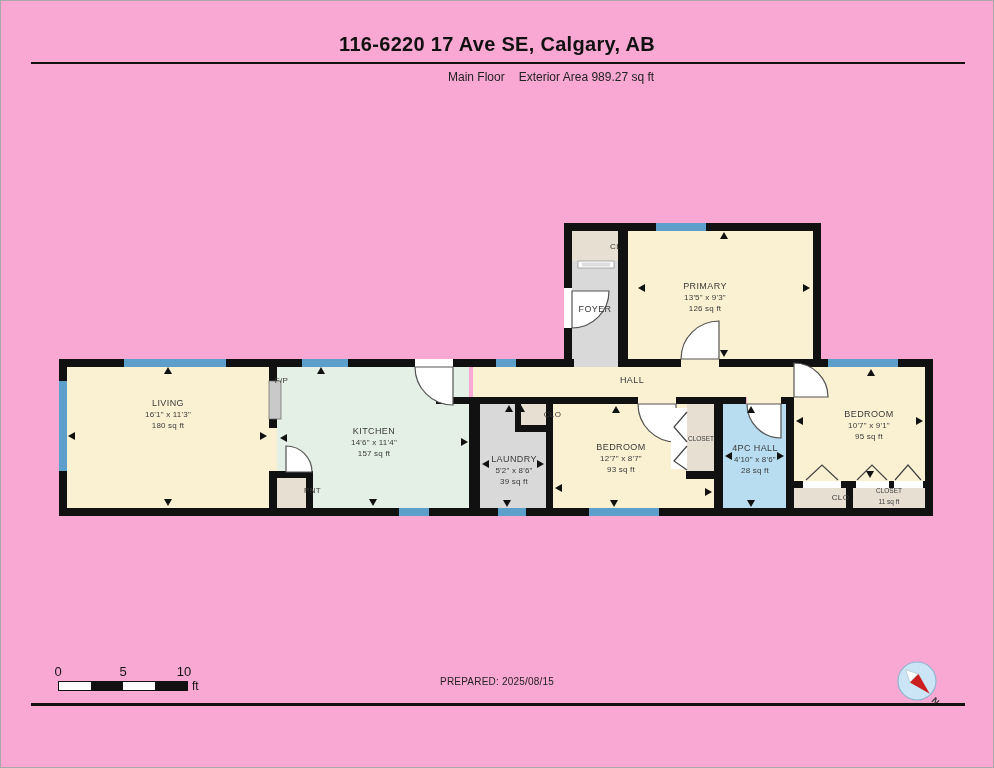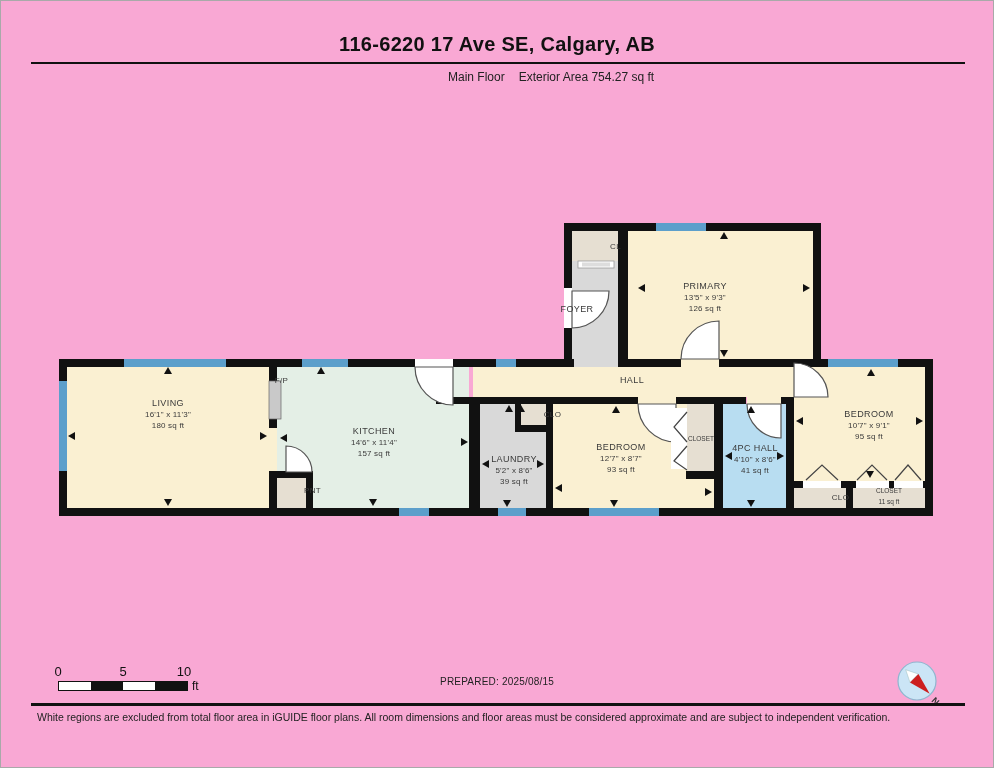--- a/index.html
+++ b/index.html
@@ -26,21 +26,21 @@
 </style>
 </head>
 <body>
 
 <div id="page">
 
   <div class="title">116-6220 17 Ave SE, Calgary, AB</div>
   <div class="title-rule"></div>
   <div class="subtitle">
     <span class="floor">Main Floor</span>
-    <span class="area">Exterior Area 754.27 sq ft</span>
+    <span class="area">Exterior Area 989.27 sq ft</span>
   </div>
 
   <svg id="plan-svg" width="890" height="310" viewBox="0 0 890 310">
 
     <g>
       <rect x="521" y="15" width="46" height="30" fill="#E6DFD2"></rect>
       <rect x="521" y="45" width="46" height="106" fill="#D9D9D9"></rect>
       <rect x="577" y="15" width="185" height="128" fill="#FAF0D2"></rect>
       <rect x="16" y="151" width="202" height="141" fill="#FAF0D2"></rect>
       <rect x="218" y="212" width="8" height="46" fill="#FAF0D2"></rect>
@@ -161,21 +161,21 @@
       <polygon points="820,153 816,160 824,160"></polygon>
       <polygon points="819,262 815,255 823,255"></polygon>
       <polygon points="745,205 752,201 752,209"></polygon>
       <polygon points="872,205 865,201 865,209"></polygon>
     </g>
   </svg>
 
   <div class="room-label sm" style="left:594px;top:245px">
       <div class="nm">CL</div>
     </div>
-  <div class="room-label" style="left:576px;top:308px">
+  <div class="room-label" style="left:594px;top:308px">
       <div class="nm">FOYER</div>
     </div>
   <div class="room-label" style="left:704px;top:296px">
       <div class="nm">PRIMARY</div>
       <div class="dm">13'5" x 9'3"</div>
       <div class="ar">126 sq ft</div>
     </div>
   <div class="room-label" style="left:167px;top:413px">
       <div class="nm">LIVING</div>
       <div class="dm">16'1" x 11'3"</div>
@@ -207,21 +207,21 @@
       <div class="nm">BEDROOM</div>
       <div class="dm">12'7" x 8'7"</div>
       <div class="ar">93 sq ft</div>
     </div>
   <div class="room-label xs" style="left:700px;top:437px">
       <div class="nm">CLOSET</div>
     </div>
   <div class="room-label" style="left:754px;top:458px">
       <div class="nm">4PC HALL</div>
       <div class="dm">4'10" x 8'6"</div>
-      <div class="ar">41 sq ft</div>
+      <div class="ar">28 sq ft</div>
     </div>
   <div class="room-label" style="left:868px;top:424px">
       <div class="nm">BEDROOM</div>
       <div class="dm">10'7" x 9'1"</div>
       <div class="ar">95 sq ft</div>
     </div>
   <div class="room-label sm" style="left:819px;top:496px">
       <div class="nm">CLO</div>
     </div>
   <div class="room-label xs" style="left:888px;top:495px">
@@ -243,15 +243,14 @@
   <div class="prepared">PREPARED: 2025/08/15</div>
 
   <svg id="compass" width="48" height="48" viewBox="0 0 48 48">
     <circle cx="22" cy="22" r="19" fill="#CBE5F6" stroke="#8FB6CF" stroke-width="1.2"></circle>
     <polygon points="10.7,10.7 23.4,15 15,23.4" fill="#ffffff" stroke="#9bb" stroke-width="0.5"></polygon>
     <polygon points="34.7,34.7 23.4,15 15,23.4" fill="#cc1f1f"></polygon>
     <text x="38" y="43" font-size="9" font-weight="bold" fill="#333" transform="rotate(45 38 40)">N</text>
   </svg>
 
   <div class="footer-rule"></div>
-  <div class="disclaimer">White regions are excluded from total floor area in iGUIDE floor plans. All room dimensions and floor areas must be considered approximate and are subject to independent verification.</div>
 
 </div>
 
 </body></html>

